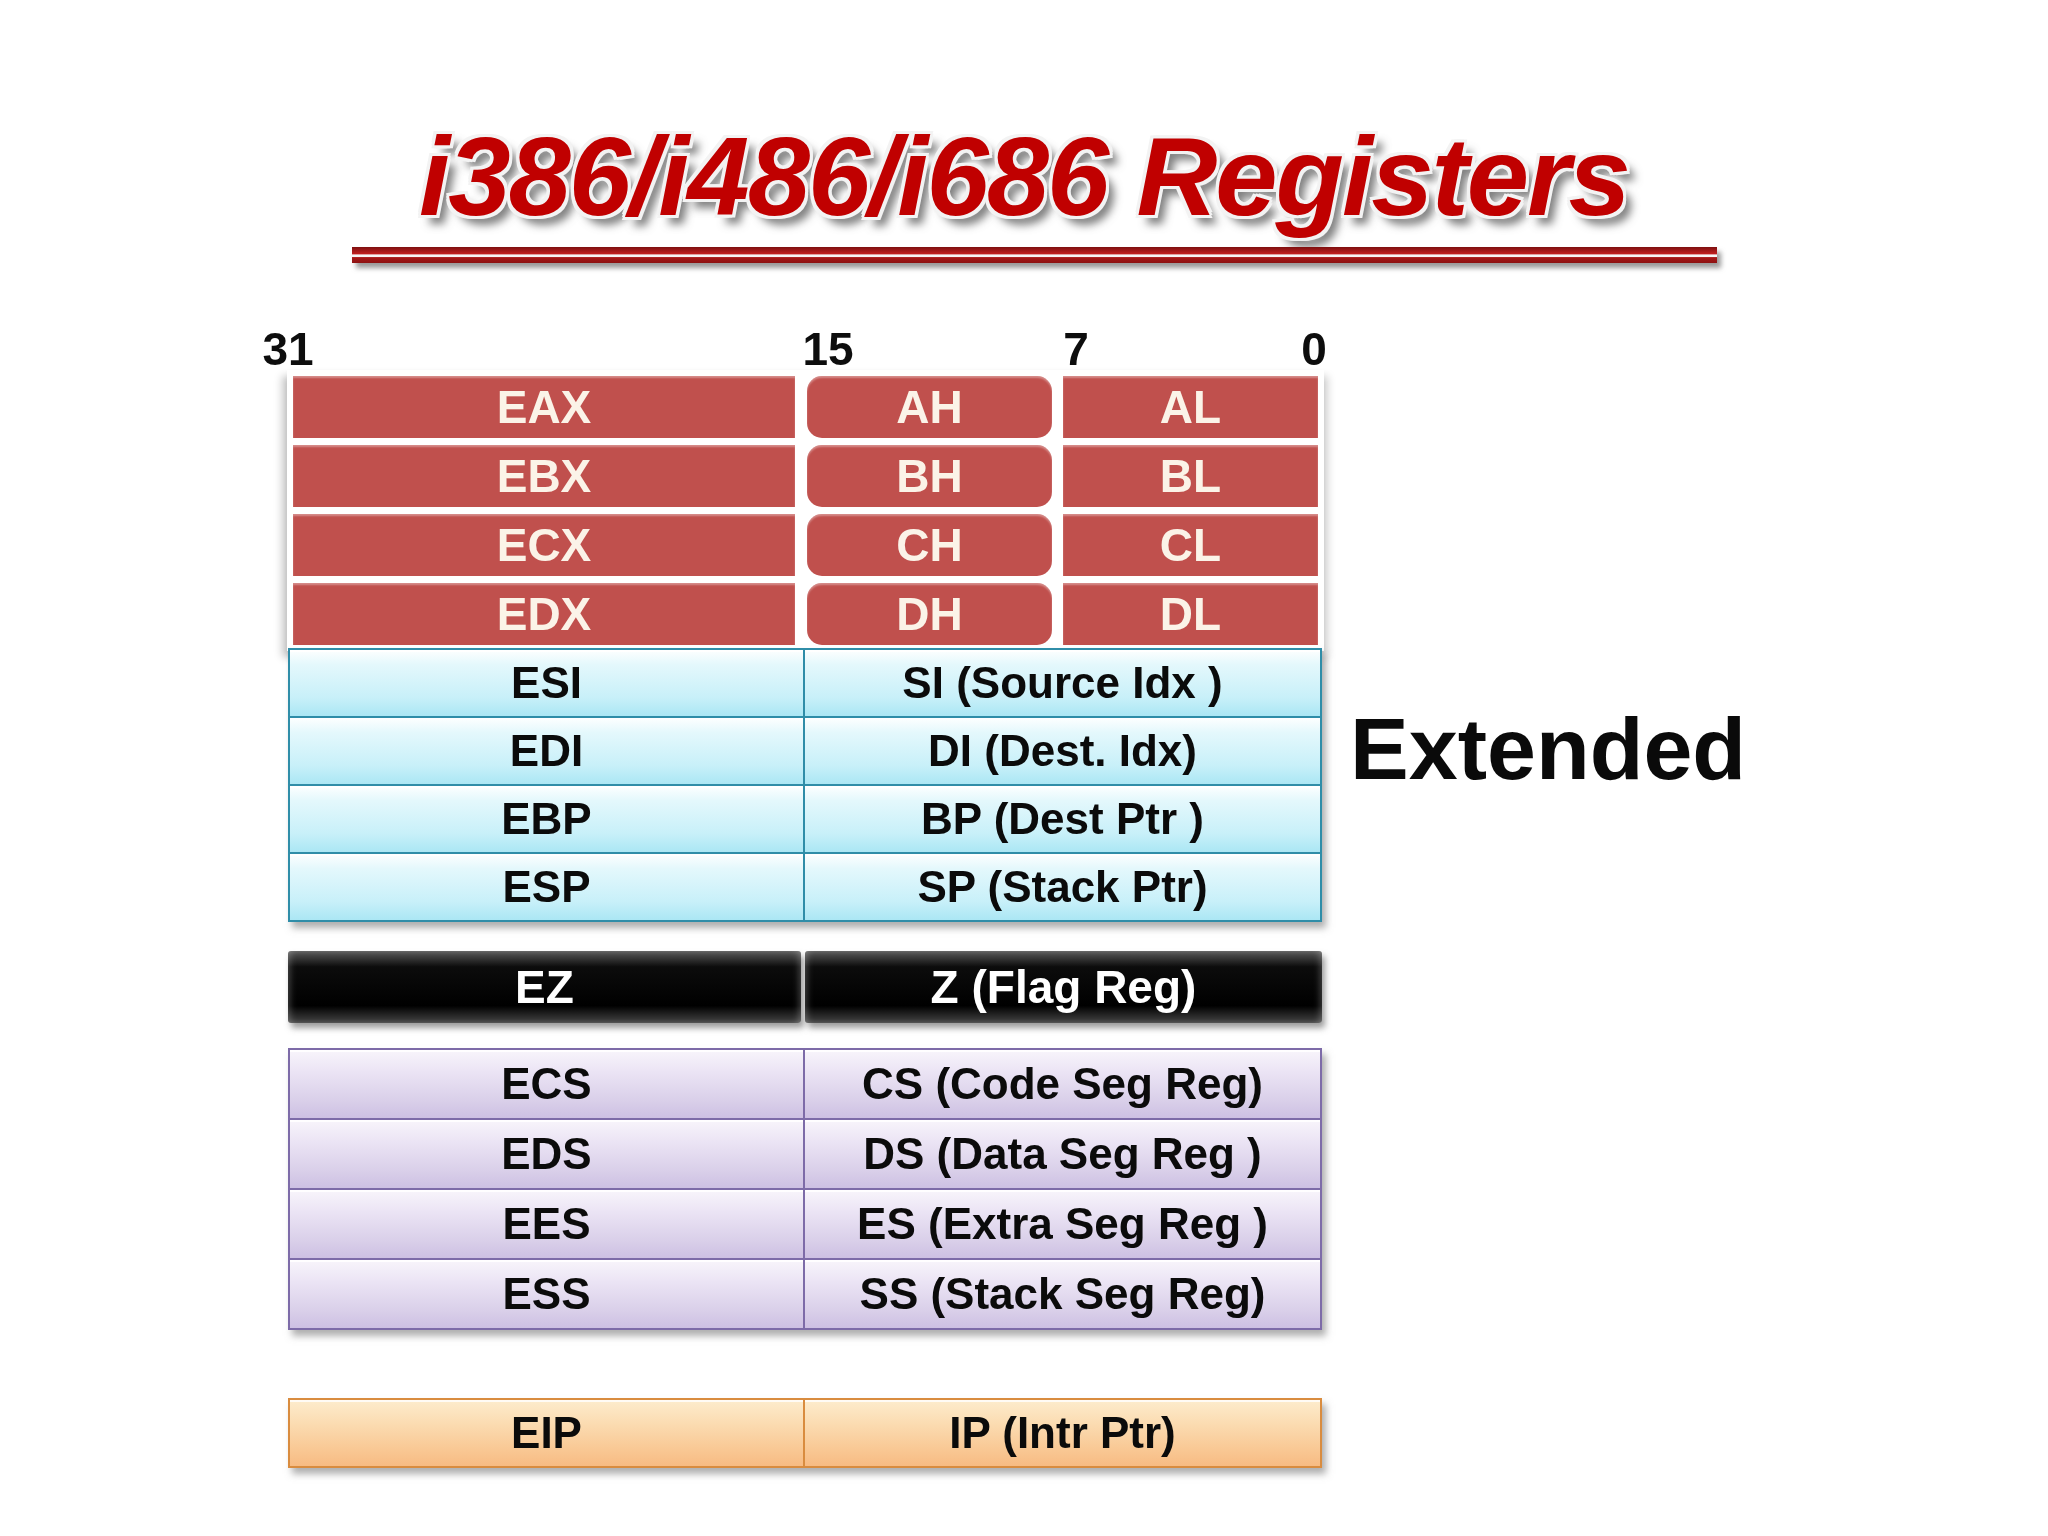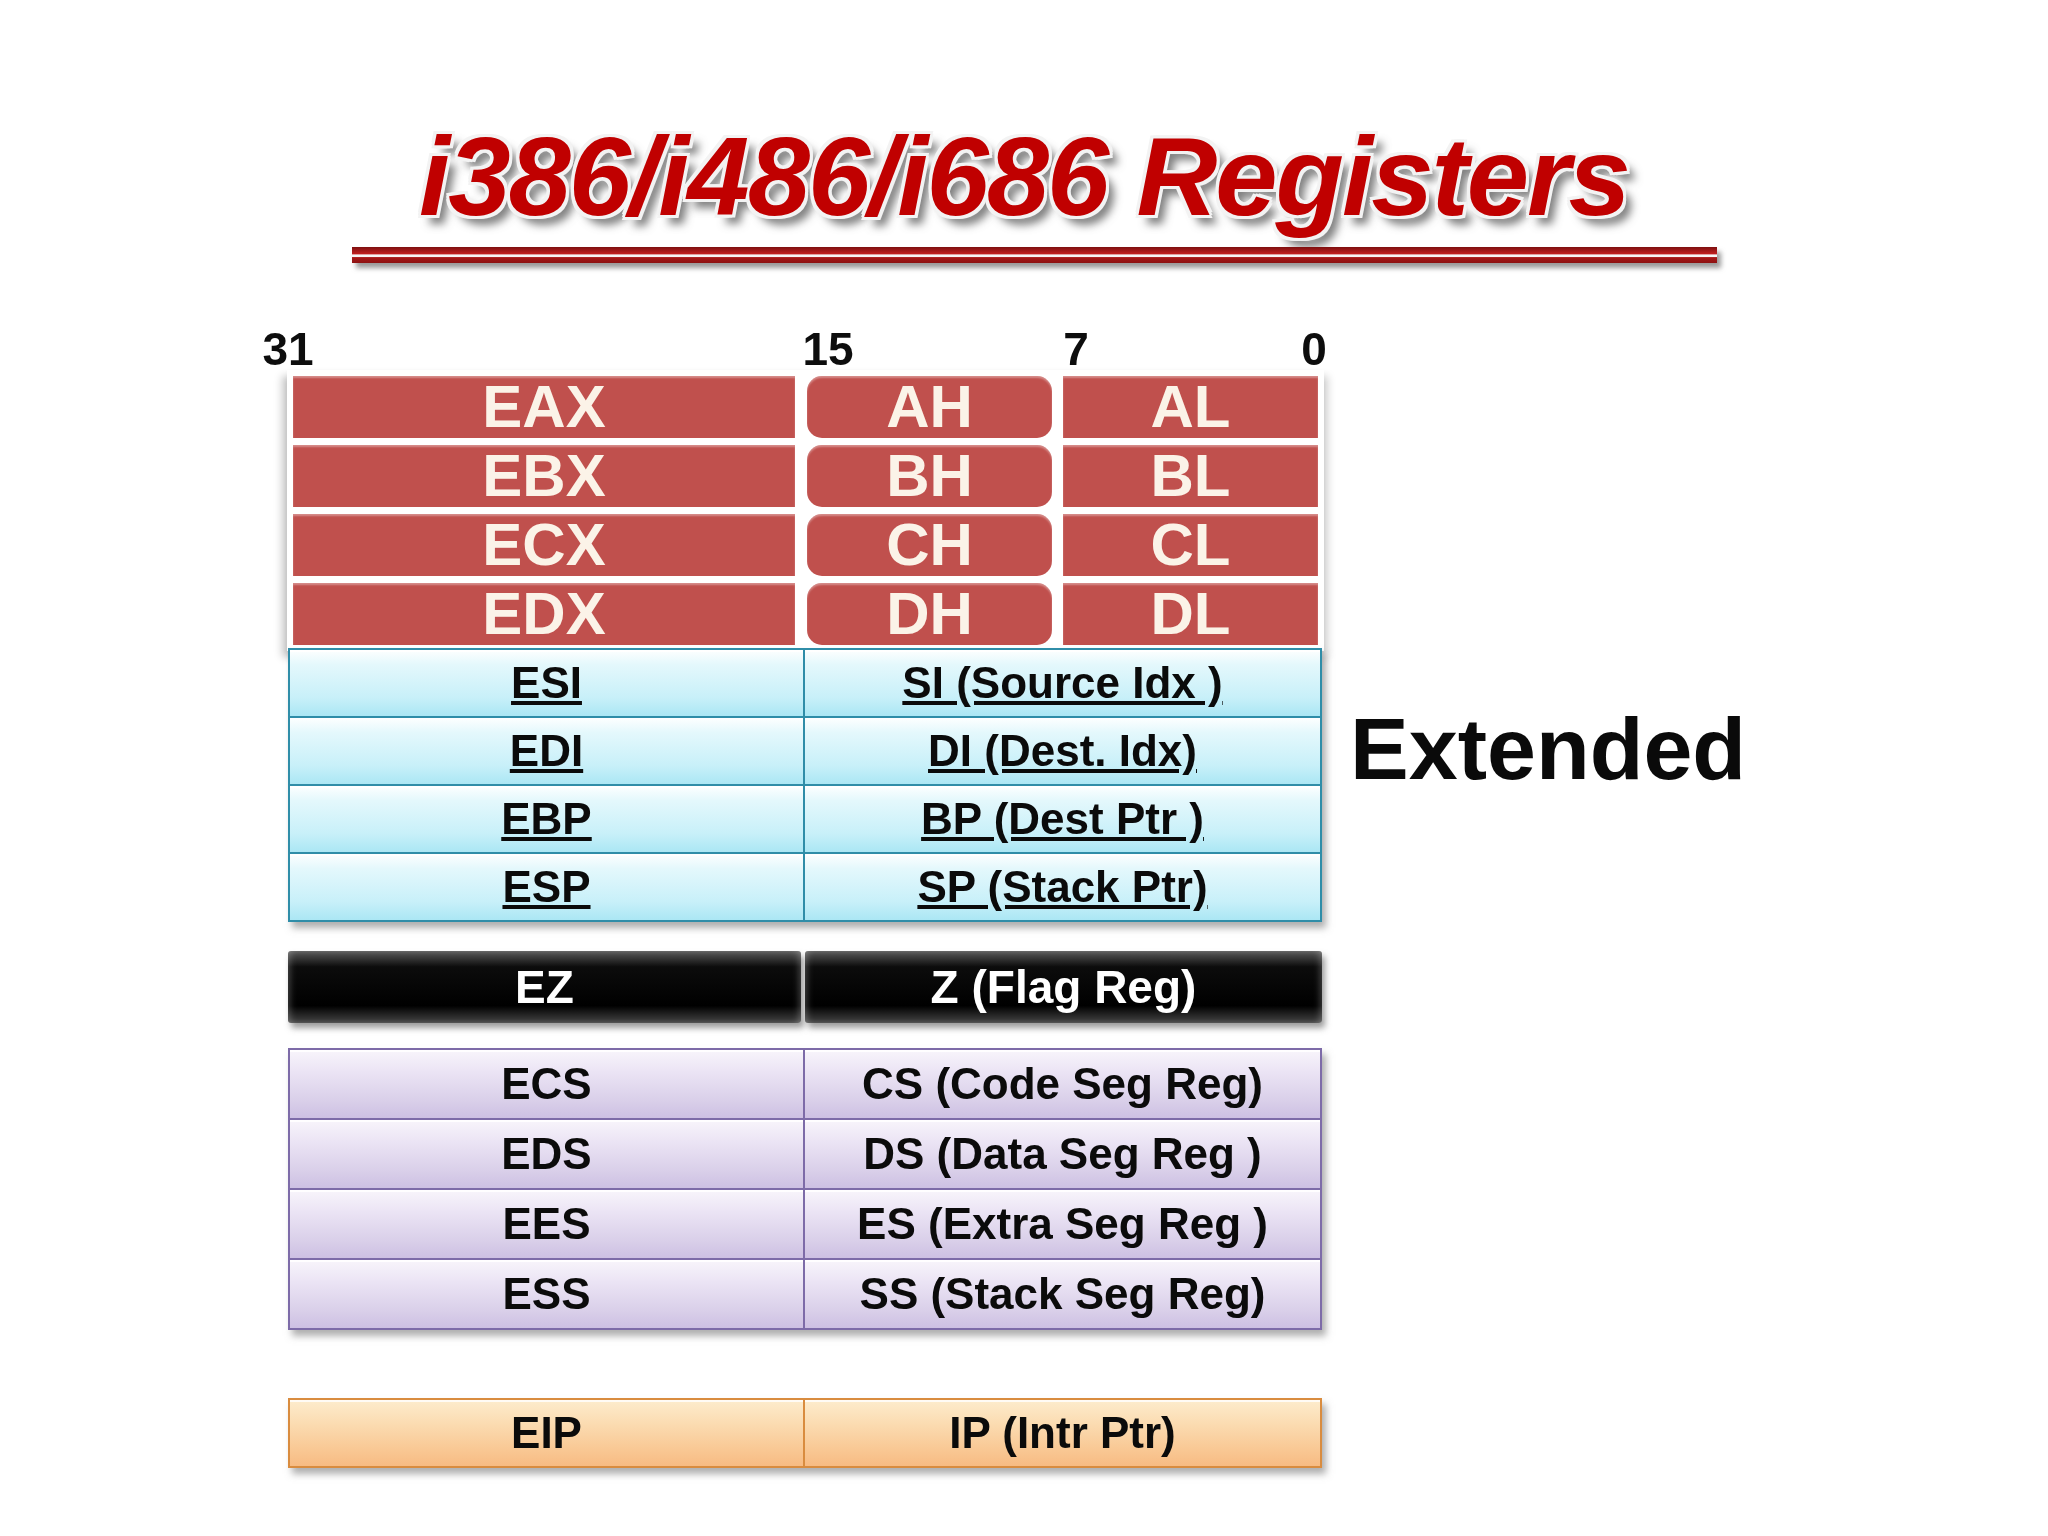--- a/index.html
+++ b/index.html
@@ -73,21 +73,21 @@
     display:grid;
     grid-template-columns:502px 12px 245px 11px 255px;
     height:62px;
   }
   .c-ext{grid-column:1;}
   .c-high{grid-column:3;border-radius:15px;}
   .c-low{grid-column:5;}
   .red{
     background:#c0504d;
     color:#fbf3e8;
-    font-size:60px;
+    font-size:46px;
     box-shadow:inset 0 2px 2px rgba(255,255,255,0.35);
   }
 
   
   .framed{
     position:absolute;
     left:288px;width:1034px;
     display:grid;
     grid-template-columns:513px 515px;
     gap:2px;padding:2px;
@@ -97,21 +97,20 @@
   .framed .cell{font-size:44px;color:#0b0b0b;}
 
   .block-index{
     top:648px;
     grid-template-rows:repeat(4,66px);
     background:#2f8da8;
   }
   .cyan{
     background:linear-gradient(180deg,#fdffff 0%,#e4f8fc 22%,#c8f0f9 72%,#abe7f4 100%);
     box-shadow:inset 0 2px 0 rgba(255,255,255,0.9);
-    text-decoration:underline;
   }
 
   .block-segment{
     top:1048px;
     grid-template-rows:repeat(4,68px);
     background:#7d6ba8;
   }
   .purple{
     background:linear-gradient(180deg,#f8f5fb 0%,#ece5f5 30%,#d9cfe9 75%,#cdc0e3 100%);
     box-shadow:inset 0 2px 0 rgba(255,255,255,0.9);

